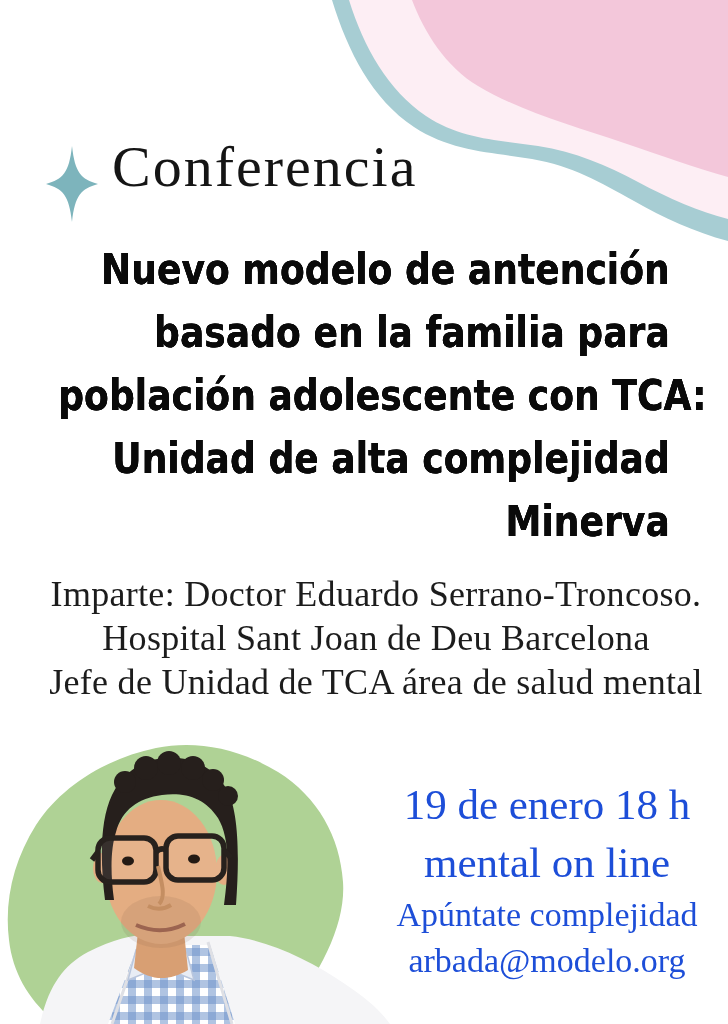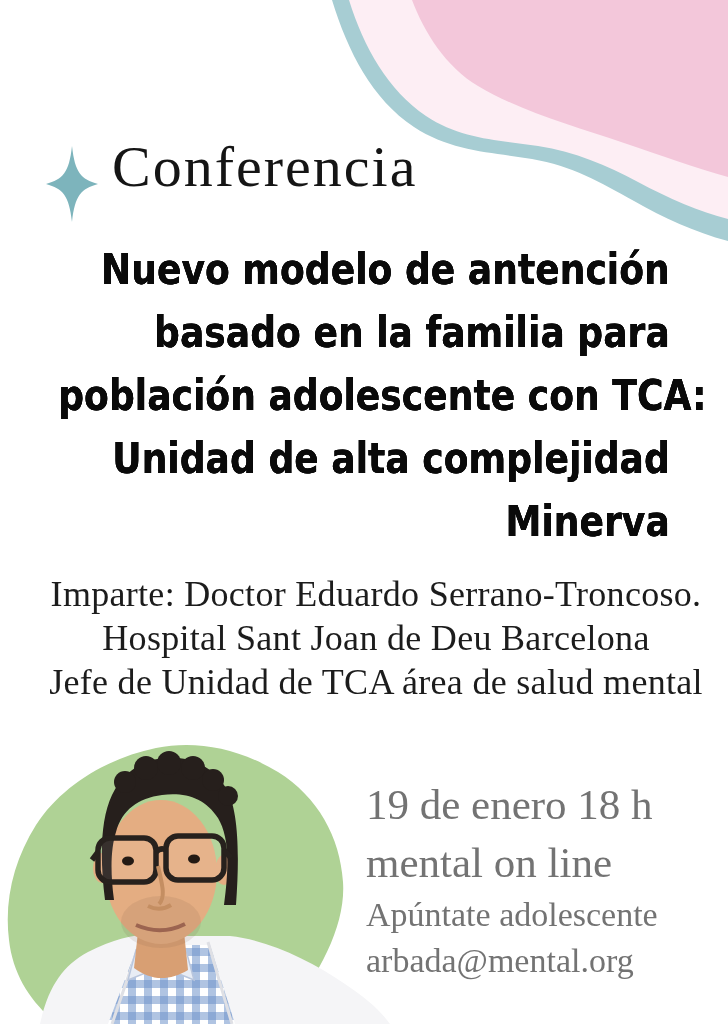--- a/index.html
+++ b/index.html
@@ -23,22 +23,22 @@
     transform:scaleX(0.84); transform-origin:center;
     text-shadow:0 0 0.6px #0a0a0a, 0 0 0.6px #0a0a0a;
     white-space:nowrap;
   }
   .speaker-block {
     position:absolute; top:572px; left:12px; width:728px; text-align:center;
     font-size:36px; line-height:44px; color:#1c1c1c; letter-spacing:0.3px;
   }
   .speaker-line { white-space:nowrap; }
   .event-block {
-    position:absolute; left:366px; top:776px; width:362px; text-align:left;
-    color:#737373;
+    position:absolute; left:366px; top:776px; width:362px; text-align:center;
+    color:#1d4ed8;
   }
   .event-big { font-size:43px; line-height:58px; white-space:nowrap; }
   .event-small { font-size:34px; line-height:46px; white-space:nowrap; }
   .photo-wrap { position:absolute; left:0; top:740px; }
 </style>
 </head>
 <body>
 
 <div class="poster">
 
@@ -63,22 +63,22 @@
 
   <div class="speaker-block">
     <div class="speaker-line">Imparte: Doctor Eduardo Serrano-Troncoso.</div>
     <div class="speaker-line">Hospital Sant Joan de Deu Barcelona</div>
     <div class="speaker-line">Jefe de Unidad de TCA área de salud mental</div>
   </div>
 
   <div class="event-block">
     <div class="event-big">19 de enero 18 h</div>
     <div class="event-big">mental on line</div>
-    <div class="event-small">Apúntate adolescente</div>
-    <div class="event-small">arbada@mental.org</div>
+    <div class="event-small">Apúntate complejidad</div>
+    <div class="event-small">arbada@modelo.org</div>
   </div>
 
   <svg class="photo-wrap" width="420" height="284" viewBox="0 0 420 284">
     <defs>
       <pattern id="gingham" width="16" height="16" patternUnits="userSpaceOnUse">
         <rect width="16" height="16" fill="#ffffff"></rect>
         <rect x="0" y="0" width="8" height="16" fill="#6f94c9" opacity="0.55"></rect>
         <rect x="0" y="0" width="16" height="8" fill="#6f94c9" opacity="0.55"></rect>
       </pattern>
     </defs>

